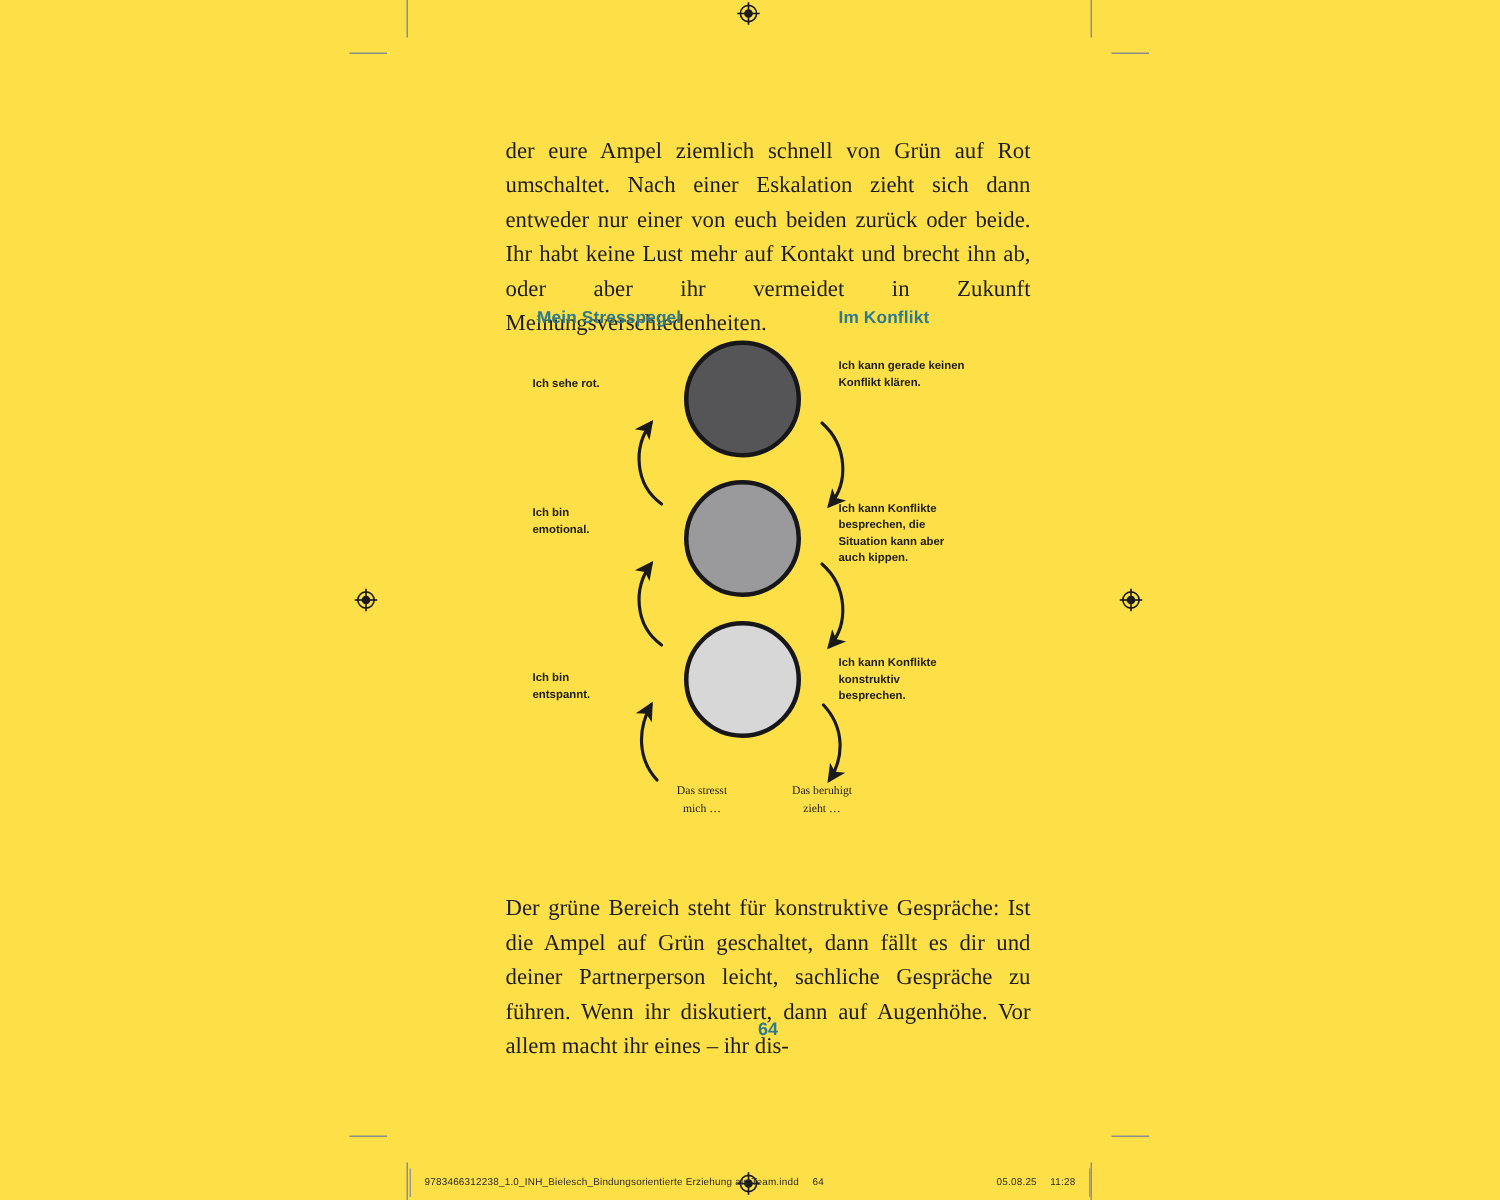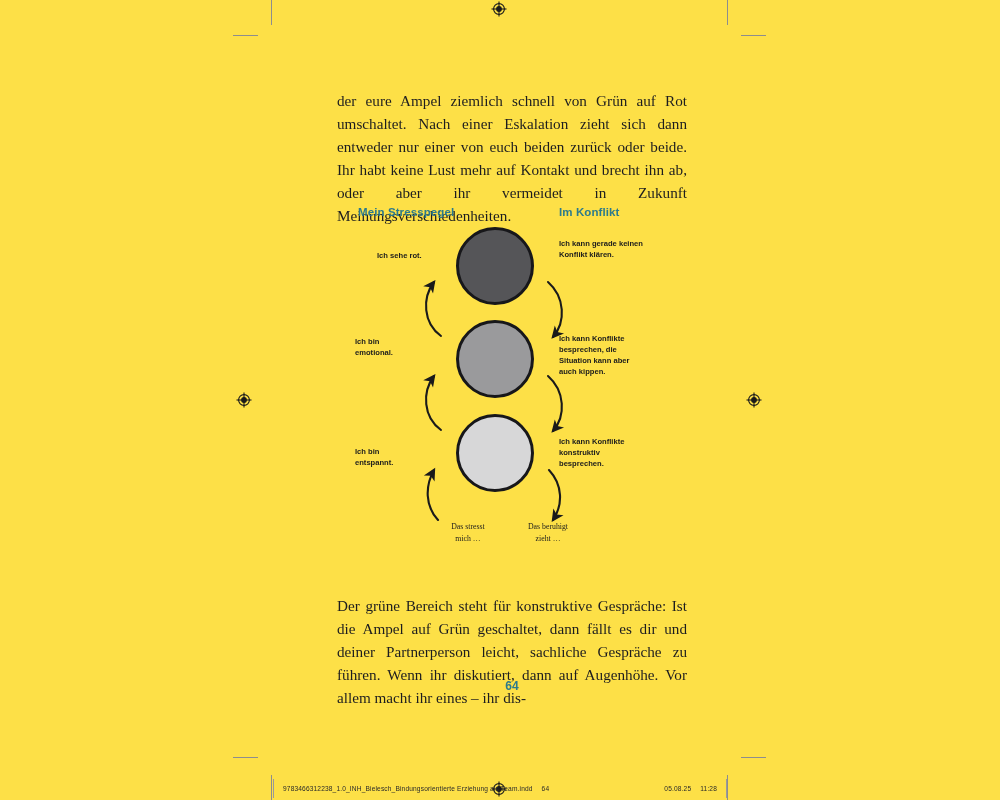--- a/index.html
+++ b/index.html
@@ -73,21 +73,21 @@
     position: absolute;
     font-family: "Liberation Sans", sans-serif;
     font-size: 7.6px;
     line-height: 1.45;
     color: #1c1c1c;
     font-weight: bold;
   }
   .label-left  { left: 18px;  width: 80px; }
   .label-right { left: 222px; width: 110px; }
 
-  #label-l-1 { top: 52px; margin-left: 22px; }
+  #label-l-1 { top: 52px; }
   #label-l-2 { top: 138px; }
   #label-l-3 { top: 248px; }
   #label-r-1 { top: 40px; }
   #label-r-2 { top: 135px; }
   #label-r-3 { top: 238px; }
 
   .fig-caption {
     position: absolute;
     font-family: "Liberation Serif", serif;
     font-size: 7.8px;

